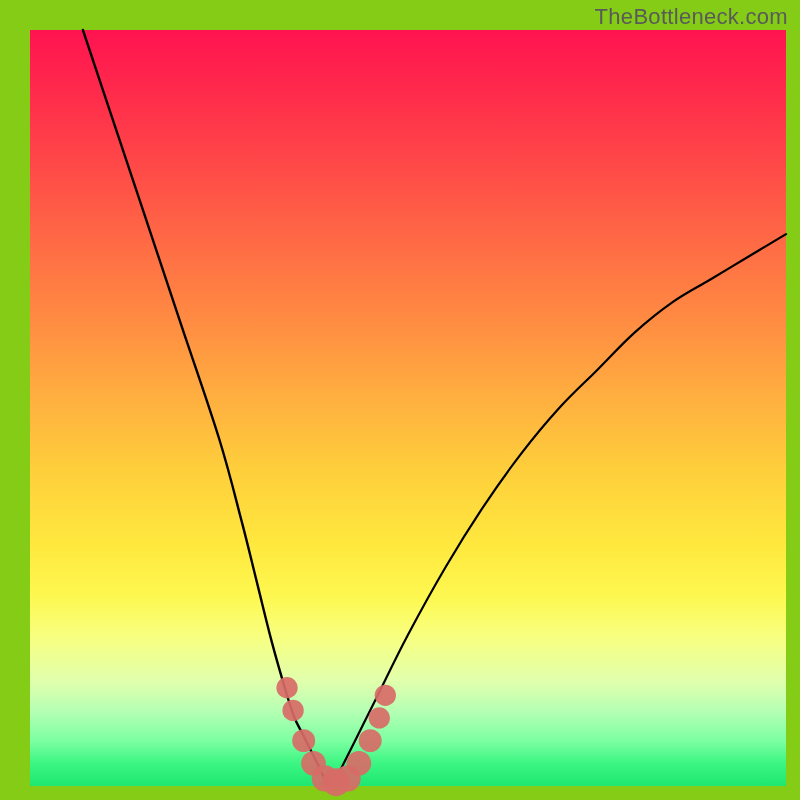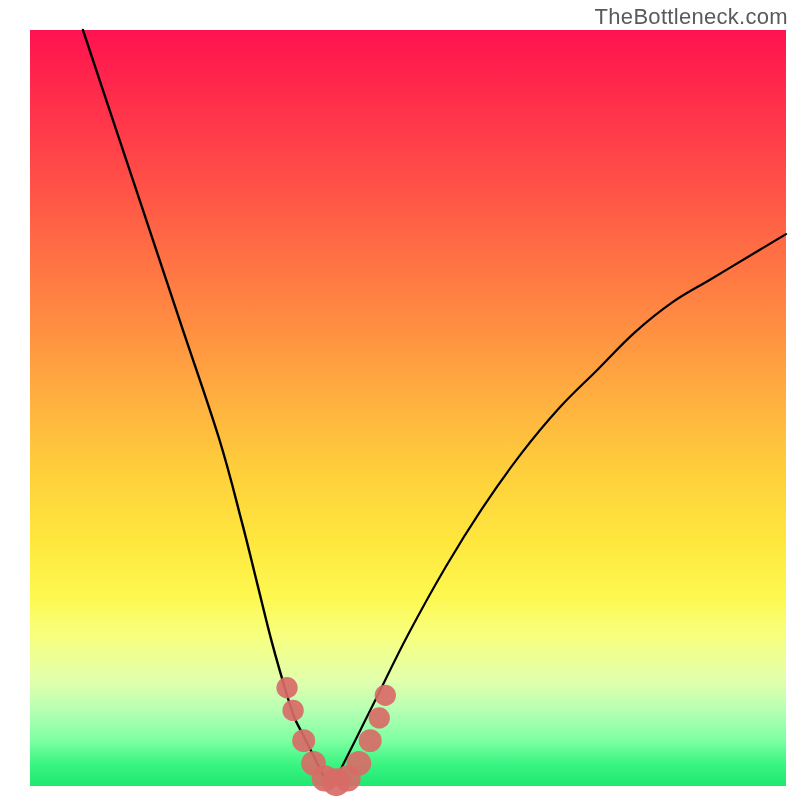--- a/index.html
+++ b/index.html
@@ -8,21 +8,21 @@
     width: 800px;
     height: 800px;
     background: #000;
     overflow: hidden;
     font-family: Arial, Helvetica, sans-serif;
   }
   .stage {
     position: relative;
     width: 800px;
     height: 800px;
-    background: #ffffff;
+    background: #84cc16;
   }
   .plot-area {
     position: absolute;
     left: 30px;
     top: 30px;
     width: 756px;
     height: 756px;
     
     background: linear-gradient(
       to bottom,

